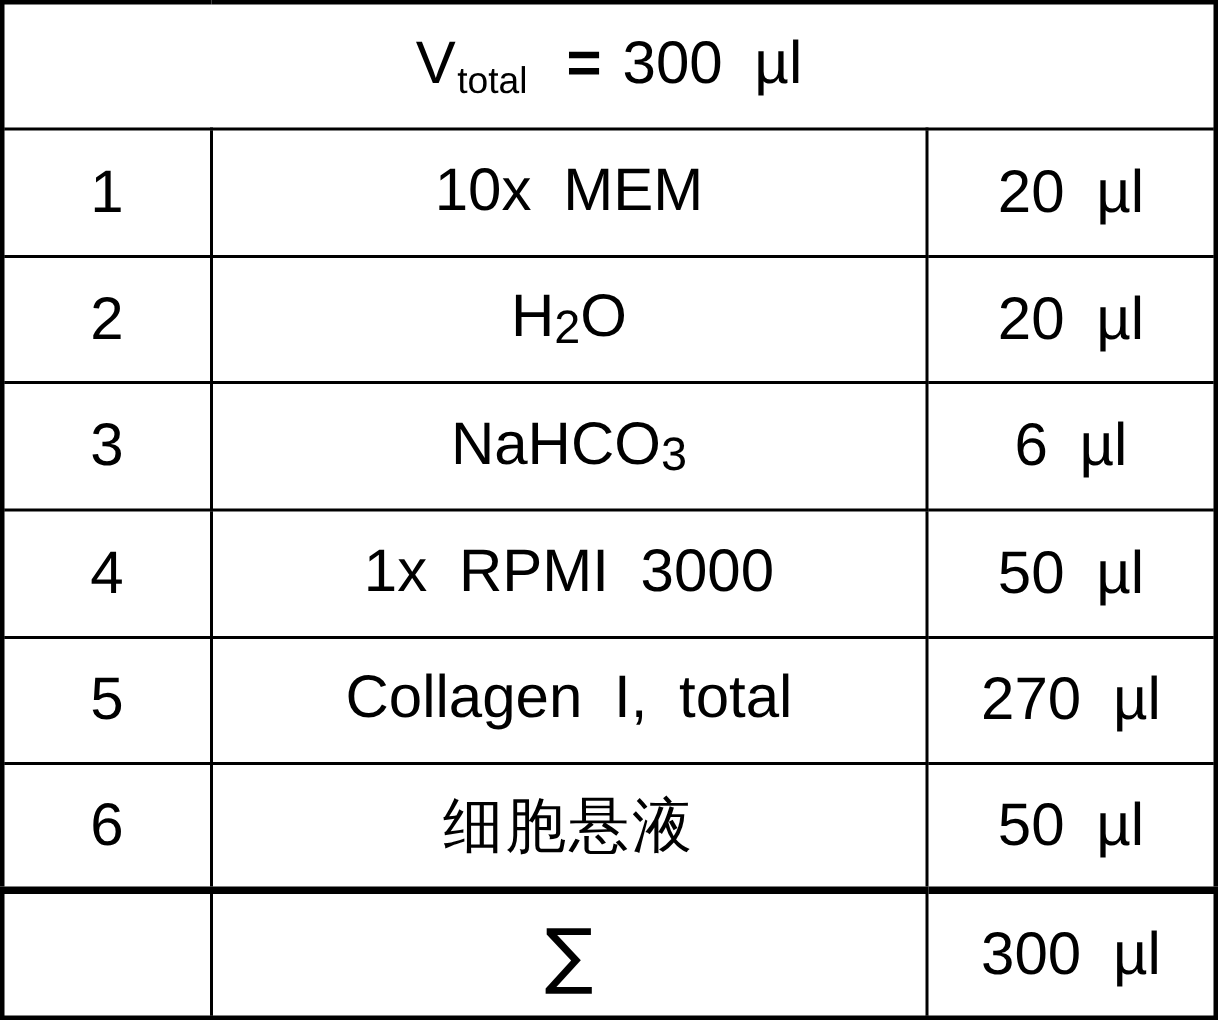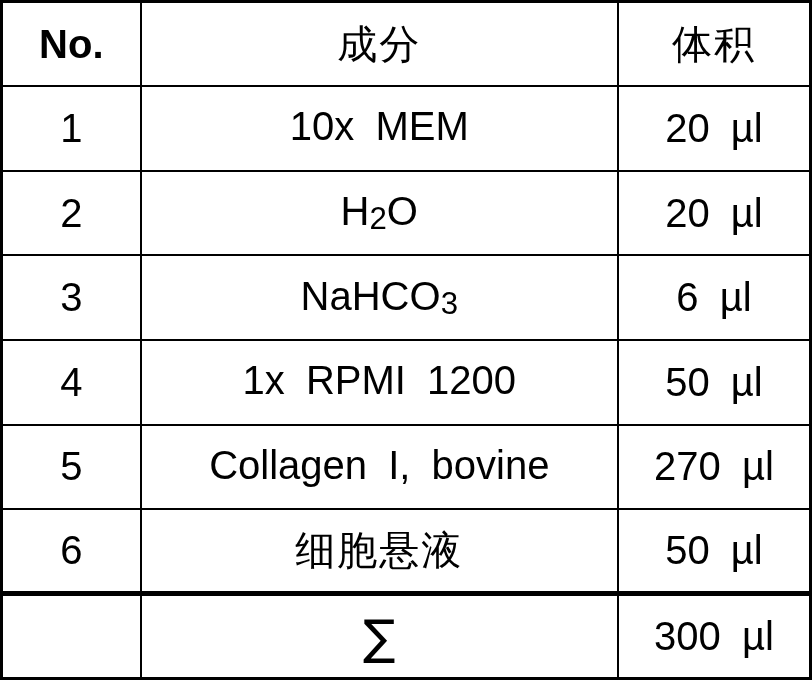--- a/index.html
+++ b/index.html
@@ -69,26 +69,24 @@
 
 <div class="stage">
   <table class="reagent">
     <colgroup>
       <col class="col-no">
       <col class="col-comp">
       <col class="col-vol">
     </colgroup>
 
     <tbody>
+        <tr class="title-row">
+      <td colspan="3"><span>V</span><span class="tsub">total</span><span class="teq">=</span><span>300 µl</span></td>
+    </tr>
 
-    <tr>
-      <td class="bold">No.</td>
-      <td class="cjk">成分</td>
-      <td class="cjk">体积</td>
-    </tr>
 
     <tr>
       <td>1</td>
       <td><span>10x MEM</span><span class="csub"></span><span></span></td>
       <td>20 µl</td>
     </tr>
 
     <tr>
       <td>2</td>
       <td><span>H</span><span class="csub">2</span><span>O</span></td>
@@ -96,27 +94,27 @@
     </tr>
 
     <tr>
       <td>3</td>
       <td><span>NaHCO</span><span class="csub">3</span><span></span></td>
       <td>6 µl</td>
     </tr>
 
     <tr>
       <td>4</td>
-      <td><span>1x RPMI 1200</span><span class="csub"></span><span></span></td>
+      <td><span>1x RPMI 3000</span><span class="csub"></span><span></span></td>
       <td>50 µl</td>
     </tr>
 
     <tr>
       <td>5</td>
-      <td><span>Collagen I, bovine</span><span class="csub"></span><span></span></td>
+      <td><span>Collagen I, total</span><span class="csub"></span><span></span></td>
       <td>270 µl</td>
     </tr>
 
     <tr>
       <td>6</td>
       <td class="cjk"><span>细胞悬液</span><span class="csub"></span><span></span></td>
       <td>50 µl</td>
     </tr>
 
     <tr class="footer-row">

